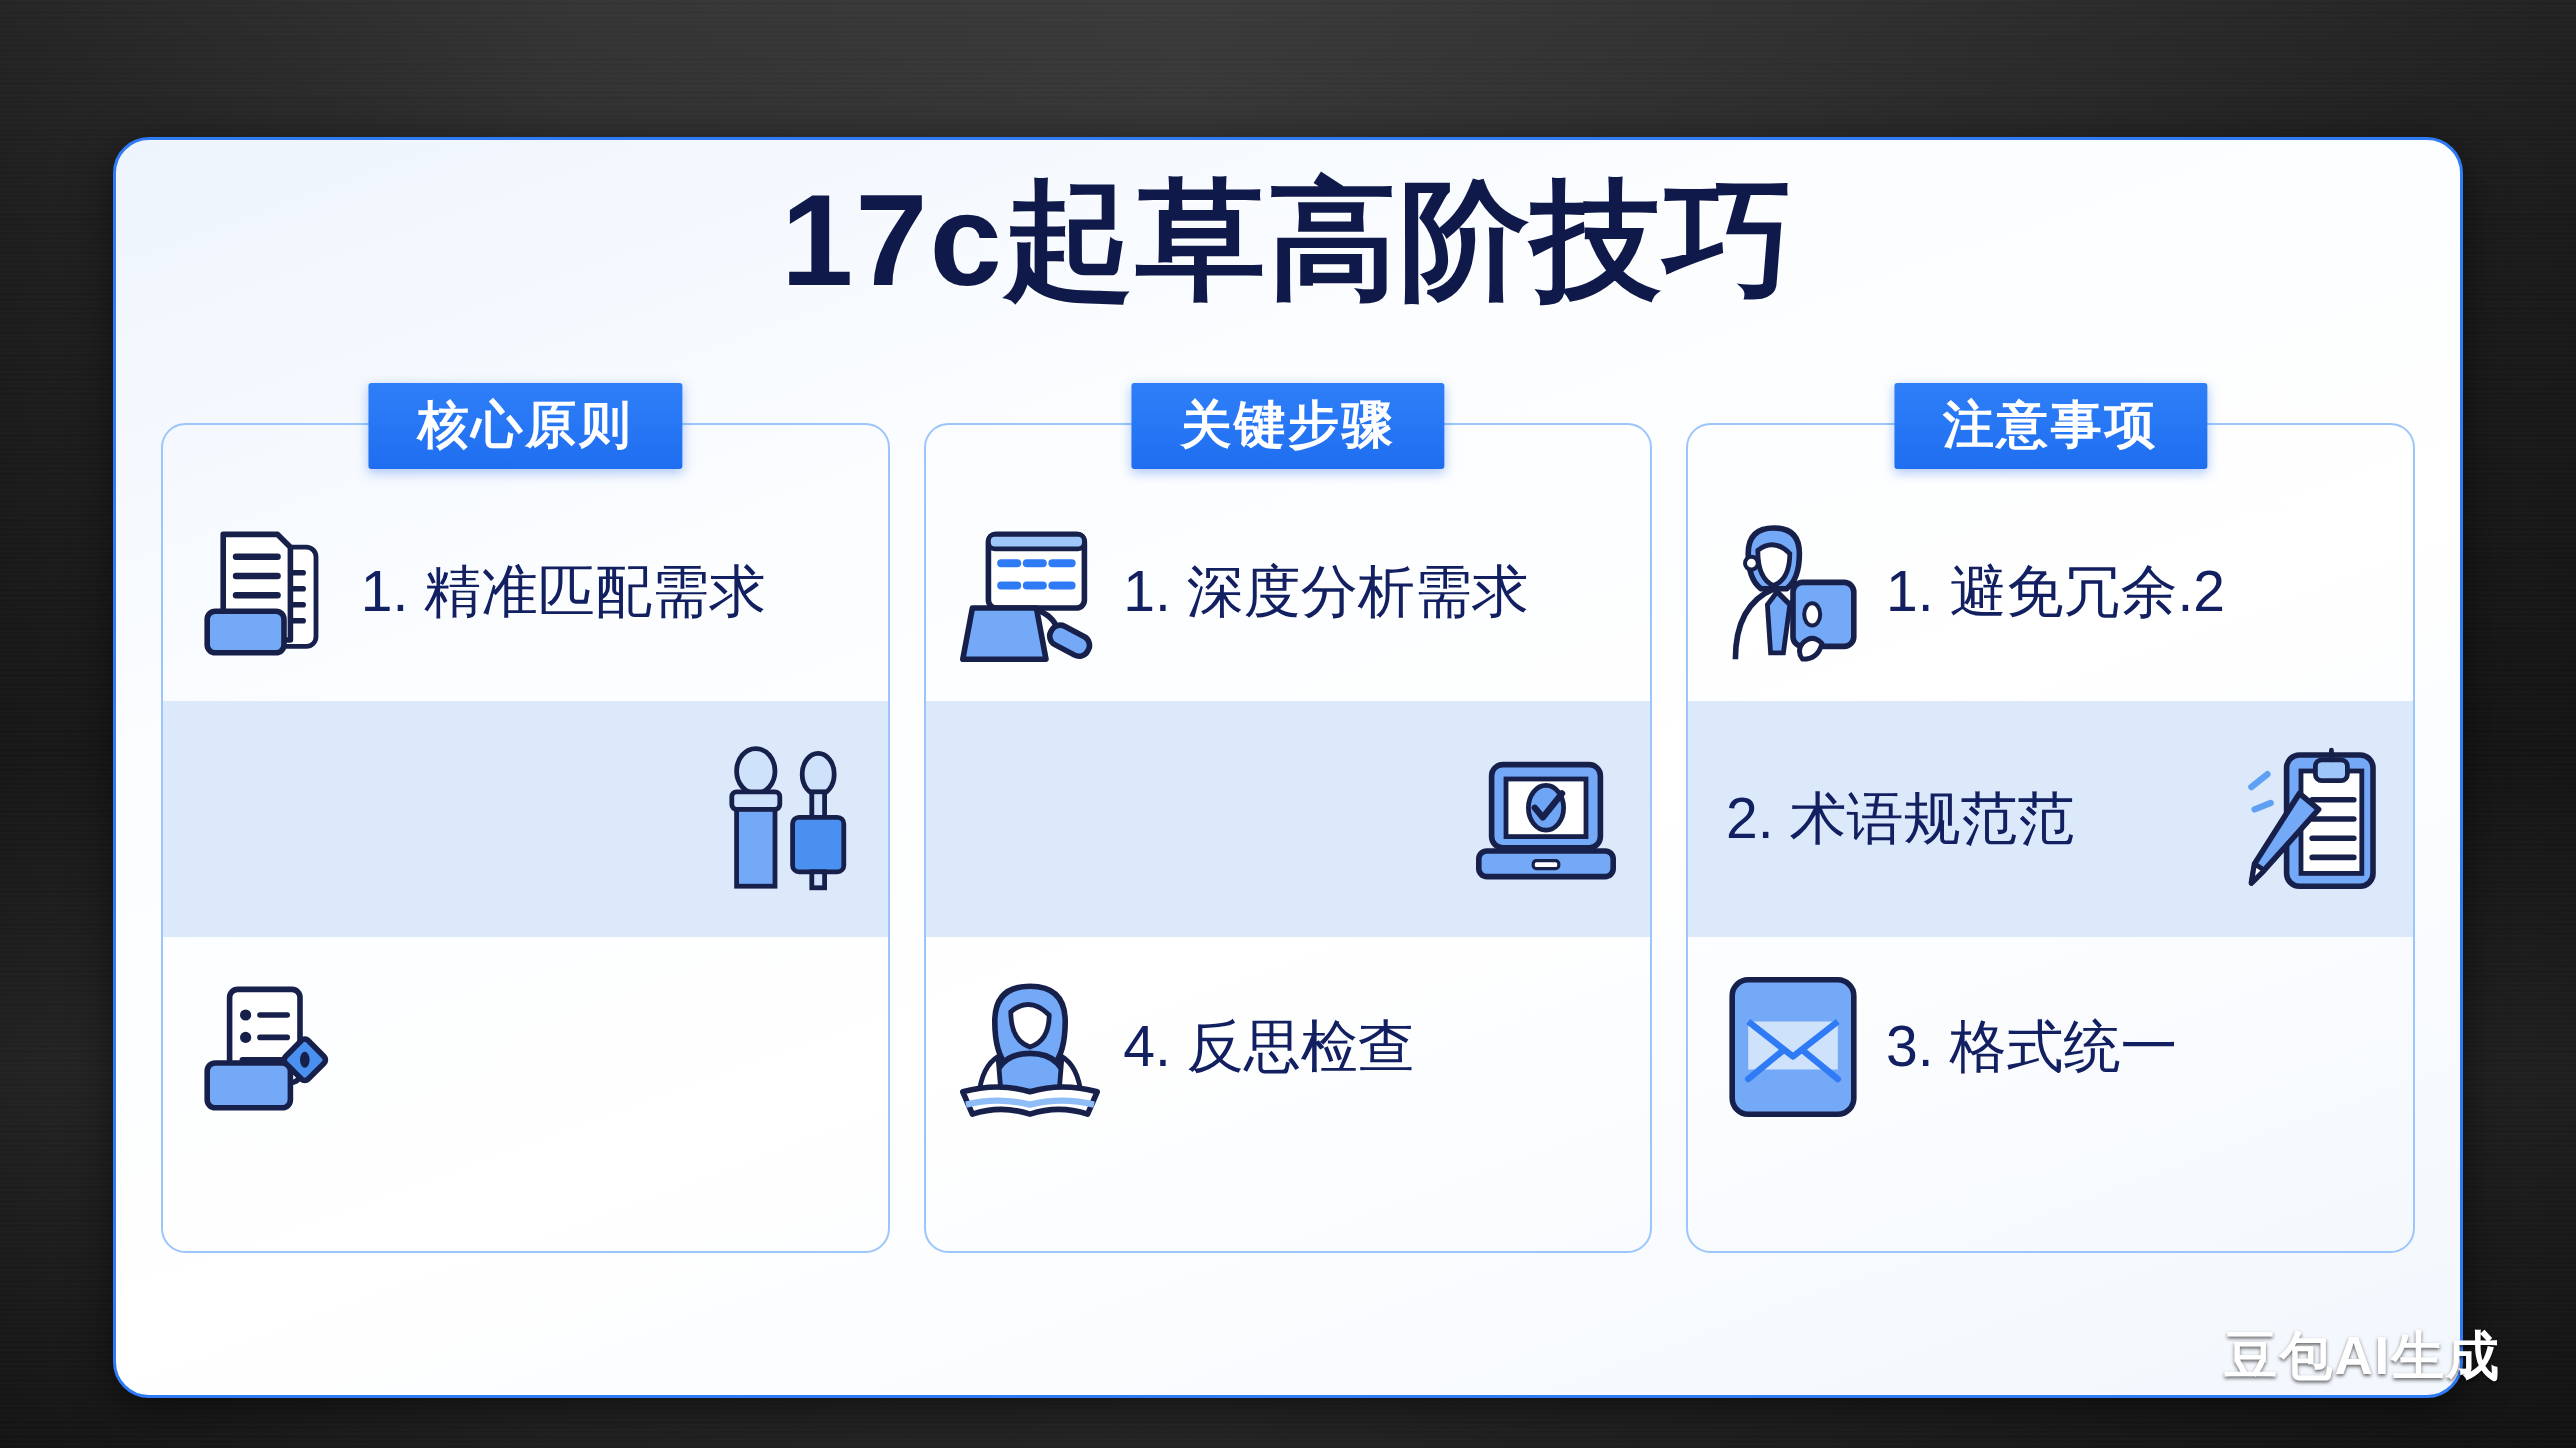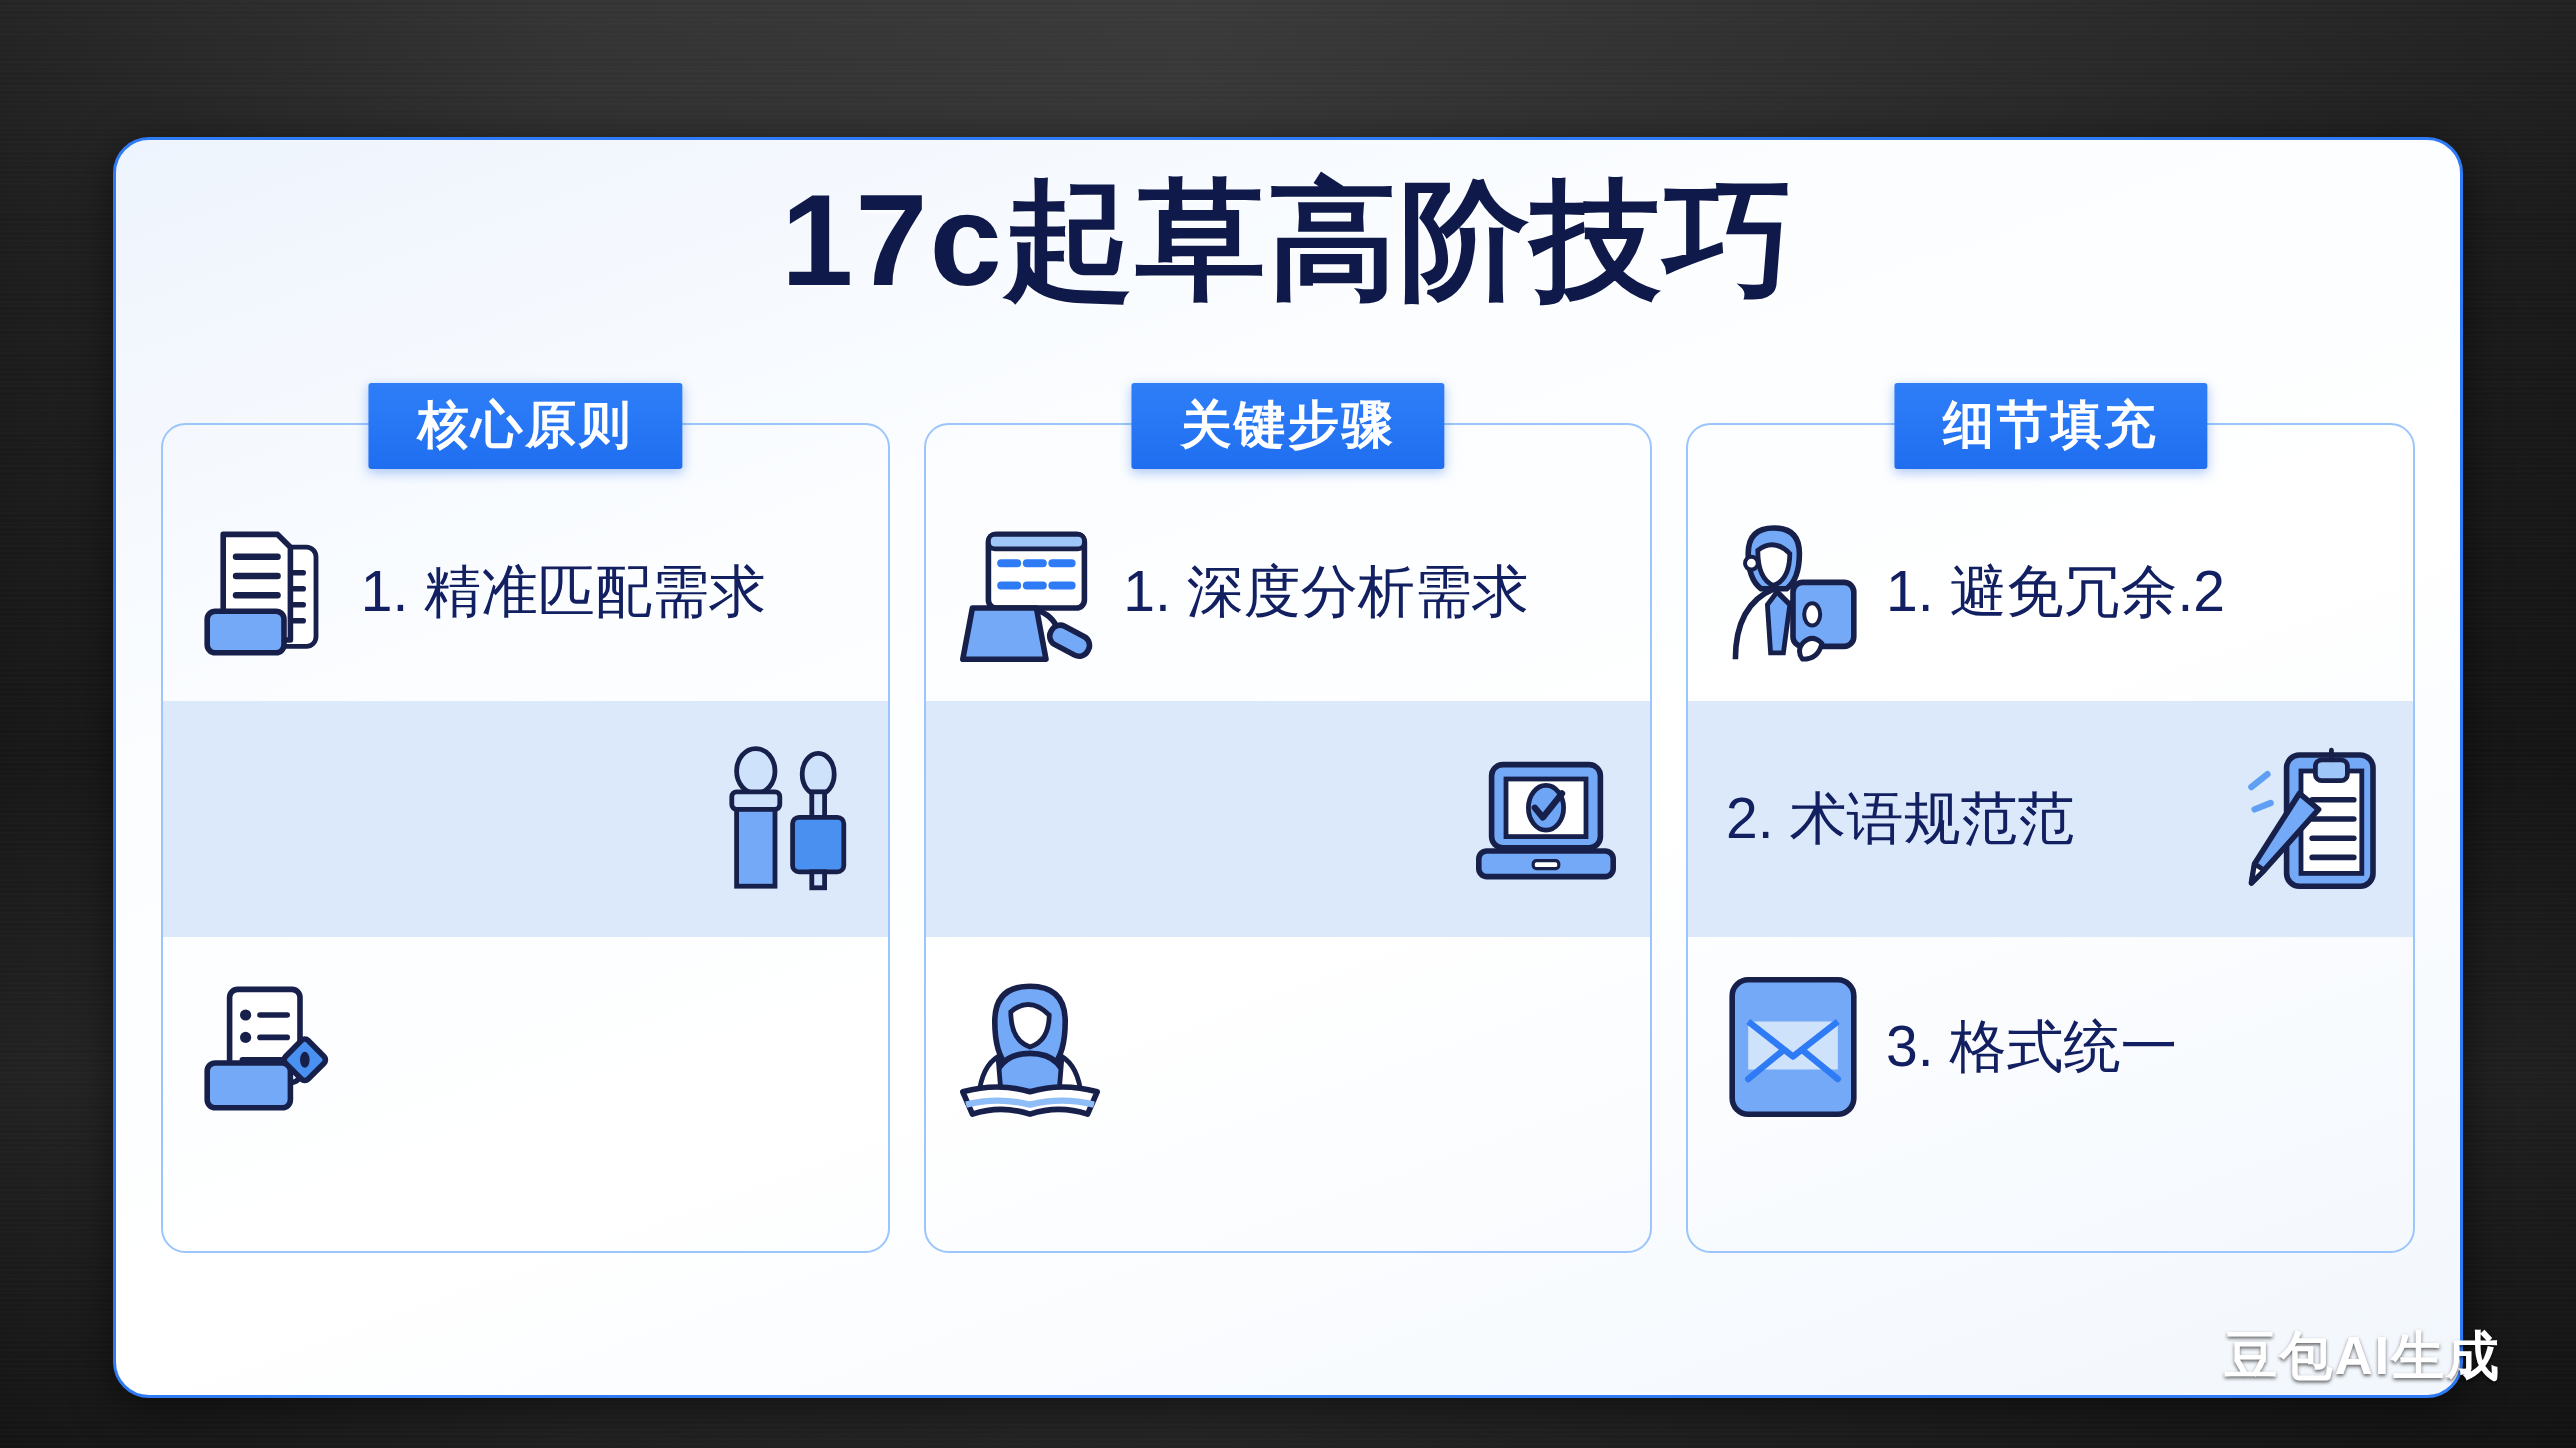--- a/index.html
+++ b/index.html
@@ -217,27 +217,28 @@
             <svg viewBox="0 0 100 100">
               <path d="M28 34 q0-22 22-22 q22 0 22 22 q0 20 -8 28 h-28 q-8 -8 -8 -28z" fill="#74a9f7" stroke="#17204a" stroke-width="3.5"></path>
               <path d="M38 28 q12 -10 24 2 q0 16 -12 20 q-12 -4 -12 -22z" fill="#ffffff" stroke="#17204a" stroke-width="3"></path>
               <path d="M26 78 q2 -24 24 -24 q22 0 24 24z" fill="#74a9f7" stroke="#17204a" stroke-width="3.5"></path>
               <path d="M30 56 q-10 6 -12 24 h14z" fill="#ffffff" stroke="#17204a" stroke-width="3"></path>
               <path d="M70 56 q10 6 12 24 h-14z" fill="#ffffff" stroke="#17204a" stroke-width="3"></path>
               <path d="M8 78 q22 -6 42 0 q20 -6 42 0 l-6 14 q-18 -6 -36 0 q-18 -6 -36 0z" fill="#ffffff" stroke="#17204a" stroke-width="3.5" stroke-linejoin="round"></path>
               <path d="M10 86 q20 -5 40 0 q20 -5 40 0" fill="none" stroke="#8fbdf8" stroke-width="4"></path>
             </svg>
           </div>
+          <div class="row-label">4. 反思检查</div>
         </div>
 
       </div>
     </div>
 
     <div class="col">
-      <div class="col-header">细节填充</div>
+      <div class="col-header">注意事项</div>
       <div class="rows">
 
         <div class="row r1">
           <div class="icon-box">
             <svg viewBox="0 0 100 100">
               <path d="M22 26 q0-16 16-16 q16 0 16 16 q0 16 -8 22 h-16 q-8 -6 -8 -22z" fill="#74a9f7" stroke="#17204a" stroke-width="3.5"></path>
               <path d="M28 24 q10 -8 20 2 q0 16 -10 20 q-10 -4 -10 -22z" fill="#ffffff" stroke="#17204a" stroke-width="3"></path>
               <circle cx="24" cy="32" r="4" fill="#ffffff" stroke="#17204a" stroke-width="2.5"></circle>
               <path d="M14 92 q0 -34 24 -44 l10 10 l10 -10 q12 5 18 16" fill="#ffffff" stroke="#17204a" stroke-width="3.5" stroke-linejoin="round"></path>
               <path d="M40 50 l8 8 l-4 30 h-8 l-2 -30z" fill="#74a9f7" stroke="#17204a" stroke-width="3"></path>

